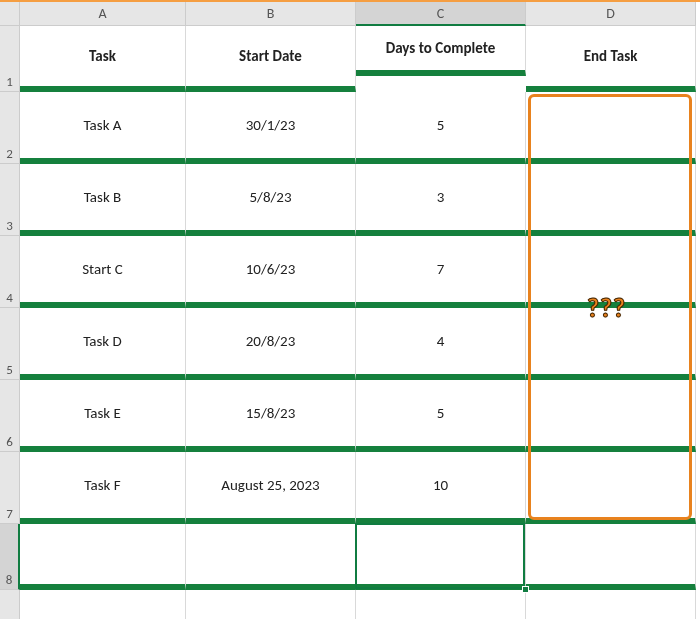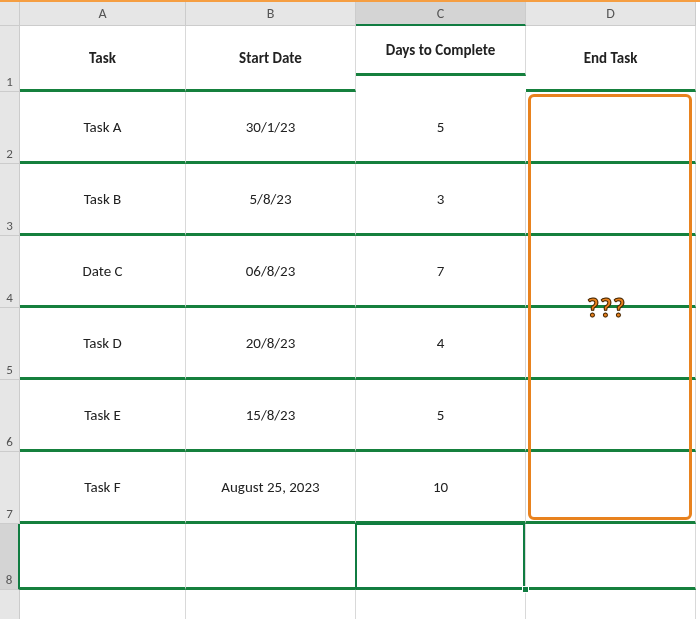--- a/index.html
+++ b/index.html
@@ -60,21 +60,21 @@
       padding-bottom: 2px;
     }
     .row-h.active { background: #d4d4d4; border-right: 2px solid #107c41; }
     .grid {
       position: absolute;
       left: 20px; top: 26px;
     }
     .row { display: flex; }
     .cell {
       border-right: 1px solid #d9d9d9;
-      border-bottom: 3px solid #15803d;
+      border-bottom: 6px solid #15803d;
       display: flex;
       align-items: center;
       justify-content: center;
       font-size: 15px;
       color: #222;
       background: #fff;
     }
     .hrow .cell { font-weight: bold; }
     .active-cell {
       position: absolute;
@@ -147,22 +147,22 @@
       <div class="cell" style="width: 170px; height: 72px;">5</div>
       <div class="cell" style="width: 170px; height: 72px;"></div>
     </div>
     <div class="row" style="height: 72px;">
       <div class="cell" style="width: 166px; height: 72px;">Task B</div>
       <div class="cell" style="width: 170px; height: 72px;">5/8/23</div>
       <div class="cell" style="width: 170px; height: 72px;">3</div>
       <div class="cell" style="width: 170px; height: 72px;"></div>
     </div>
     <div class="row" style="height: 72px;">
-      <div class="cell" style="width: 166px; height: 72px;">Date C</div>
-      <div class="cell" style="width: 170px; height: 72px;">06/8/23</div>
+      <div class="cell" style="width: 166px; height: 72px;">Start C</div>
+      <div class="cell" style="width: 170px; height: 72px;">10/6/23</div>
       <div class="cell" style="width: 170px; height: 72px;">7</div>
       <div class="cell" style="width: 170px; height: 72px;"></div>
     </div>
     <div class="row" style="height: 72px;">
       <div class="cell" style="width: 166px; height: 72px;">Task D</div>
       <div class="cell" style="width: 170px; height: 72px;">20/8/23</div>
       <div class="cell" style="width: 170px; height: 72px;">4</div>
       <div class="cell" style="width: 170px; height: 72px;"></div>
     </div>
     <div class="row" style="height: 72px;">

